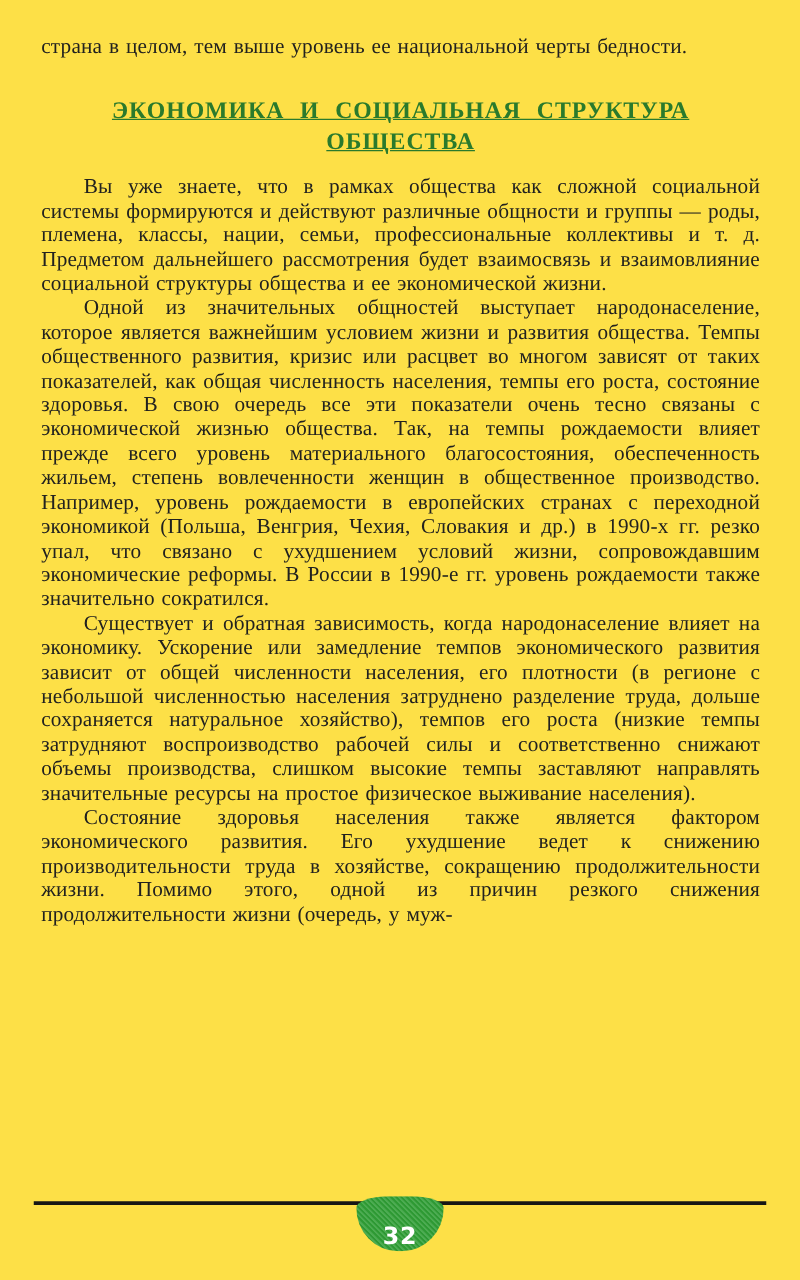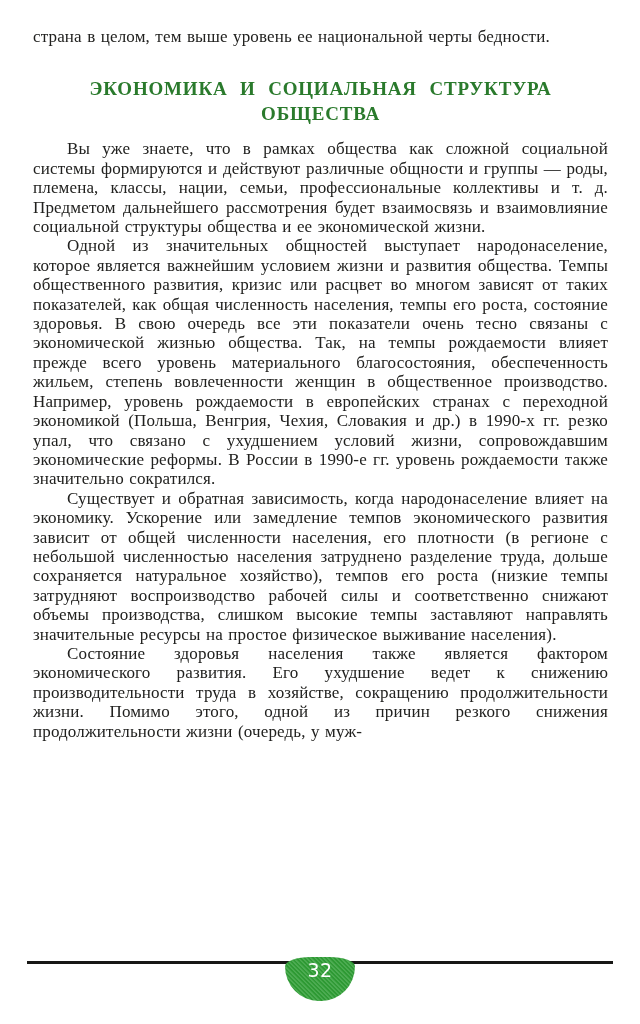--- a/index.html
+++ b/index.html
@@ -5,21 +5,21 @@
   html, body {
     margin: 0;
     padding: 0;
     background: #e8e8e8;
   }
   .page {
     position: relative;
     width: 640px;
     height: 1024px;
     margin: 0 auto;
-    background: #ffffff;
+    background: #fde047;
     overflow: hidden;
     font-family: "Liberation Serif", serif;
     color: #21211f;
   }
   .text-column {
     position: absolute;
     left: 33px;
     right: 32px;
     top: 27px;
   }
@@ -41,20 +41,21 @@
     margin: 30px auto 13px auto;
     max-width: 520px;
     font-size: 19px;
     line-height: 25px;
     font-weight: bold;
     text-align: center;
     color: #2a7a2c;
     letter-spacing: 0.8px;
     word-spacing: 7px;
     text-indent: 0;
+    text-decoration: underline;
   }
   .footer-rule {
     position: absolute;
     left: 27px;
     right: 27px;
     top: 961px;
     height: 3px;
     background: #171715;
     z-index: 1;
   }
@@ -75,24 +76,24 @@
     );
     border-radius: 38% 38% 50% 50% / 22% 22% 82% 82%;
     z-index: 2;
     display: flex;
     justify-content: center;
     align-items: flex-start;
   }
   .page-number {
     font-family: "DejaVu Sans", sans-serif;
     font-size: 19px;
-    font-weight: 400;
+    font-weight: 700;
     color: #ffffff;
     line-height: 1;
-    padding-top: 4px;
+    padding-top: 23px;
     letter-spacing: 0.5px;
   }
 </style>
 </head>
 <body>
 
 <div class="page">
 
   <div class="text-column">
 

